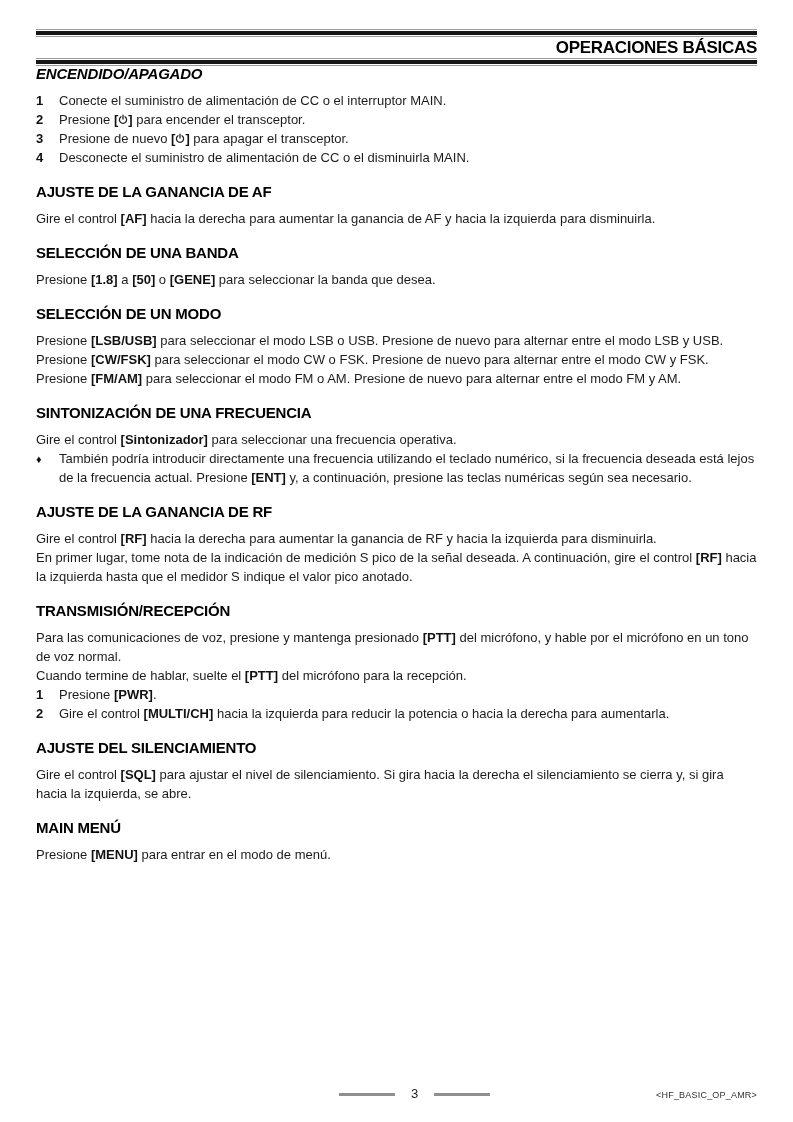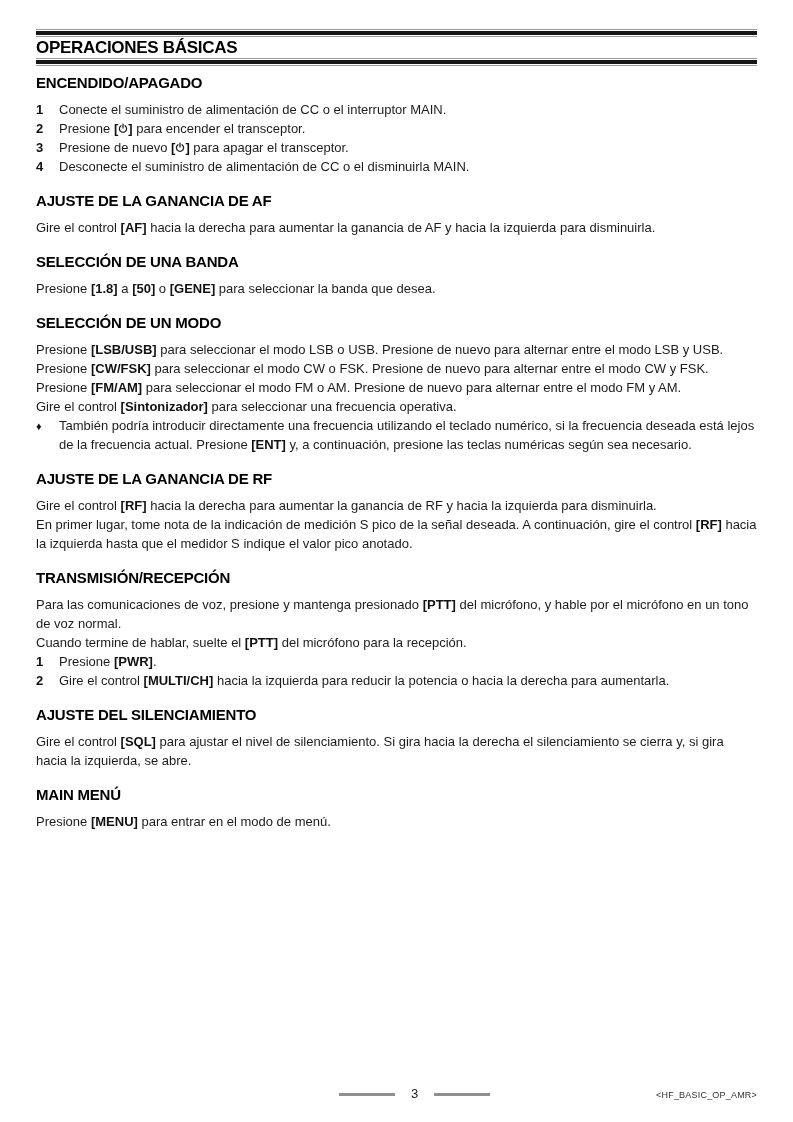--- a/index.html
+++ b/index.html
@@ -21,21 +21,21 @@
   .rule {
     height: 8px;
     background: linear-gradient(to bottom,
       #9a9a9a 0px, #9a9a9a 1px,
       #ffffff 1px, #ffffff 2px,
       #161616 2px, #161616 6px,
       #ffffff 6px, #ffffff 7px,
       #9a9a9a 7px, #9a9a9a 8px);
   }
   .page-title {
-    text-align: left;
+    text-align: right;
     font-size: 17px;
     font-weight: 700;
     letter-spacing: -0.3px;
     color: #000;
     padding: 2px 0 1px 0;
     line-height: 18px;
   }
   .content {
     position: absolute;
     left: 36px;
@@ -43,21 +43,21 @@
     top: 62px;
   }
   .sec-title {
     font-size: 15px;
     line-height: 17px;
     font-weight: 700;
     letter-spacing: -0.2px;
     color: #000;
     margin: 16px 0 9px 0;
   }
-  section:first-child .sec-title { margin-top: 12px; }
+  section:first-child .sec-title { margin-top: 3px; font-style: italic; }
   .body-p {
     font-size: 13px;
     line-height: 19px;
     margin: 0;
   }
   b { font-weight: 700; color: #111; }
   .step { display: flex; font-size: 13px; line-height: 19px; }
   .step-num { flex: 0 0 23px; font-weight: 700; color: #111; }
   .step-text { flex: 1; }
   .note { display: flex; font-size: 13px; line-height: 19px; }
@@ -132,20 +132,21 @@
         <h2 class="sec-title">SELECCIÓN DE UNA BANDA</h2>
         <p class="body-p">Presione <b>[1.8]</b> a <b>[50]</b> o <b>[GENE]</b> para seleccionar la banda que desea.</p>
       </section>
       <section>
         <h2 class="sec-title">SELECCIÓN DE UN MODO</h2>
         <p class="body-p">Presione <b>[LSB/USB]</b> para seleccionar el modo LSB o USB. Presione de nuevo para alternar entre el modo LSB y USB.</p>
         <p class="body-p">Presione <b>[CW/FSK]</b> para seleccionar el modo CW o FSK. Presione de nuevo para alternar entre el modo CW y FSK.</p>
         <p class="body-p">Presione <b>[FM/AM]</b> para seleccionar el modo FM o AM. Presione de nuevo para alternar entre el modo FM y AM.</p>
       </section>
       <section>
+        <h2 class="sec-title">SINTONIZACIÓN DE UNA FRECUENCIA</h2>
         <p class="body-p">Gire el control <b>[Sintonizador]</b> para seleccionar una frecuencia operativa.</p>
         <div class="note">
           <span class="note-bullet">♦</span>
           <span class="note-text">También podría introducir directamente una frecuencia utilizando el teclado numérico, si la frecuencia deseada está lejos de la frecuencia actual. Presione <b>[ENT]</b> y, a continuación, presione las teclas numéricas según sea necesario.</span>
         </div>
       </section>
       <section>
         <h2 class="sec-title">AJUSTE DE LA GANANCIA DE RF</h2>
         <p class="body-p">Gire el control <b>[RF]</b> hacia la derecha para aumentar la ganancia de RF y hacia la izquierda para disminuirla.</p>
         <p class="body-p">En primer lugar, tome nota de la indicación de medición S pico de la señal deseada. A continuación, gire el control <b>[RF]</b> hacia la izquierda hasta que el medidor S indique el valor pico anotado.</p>

